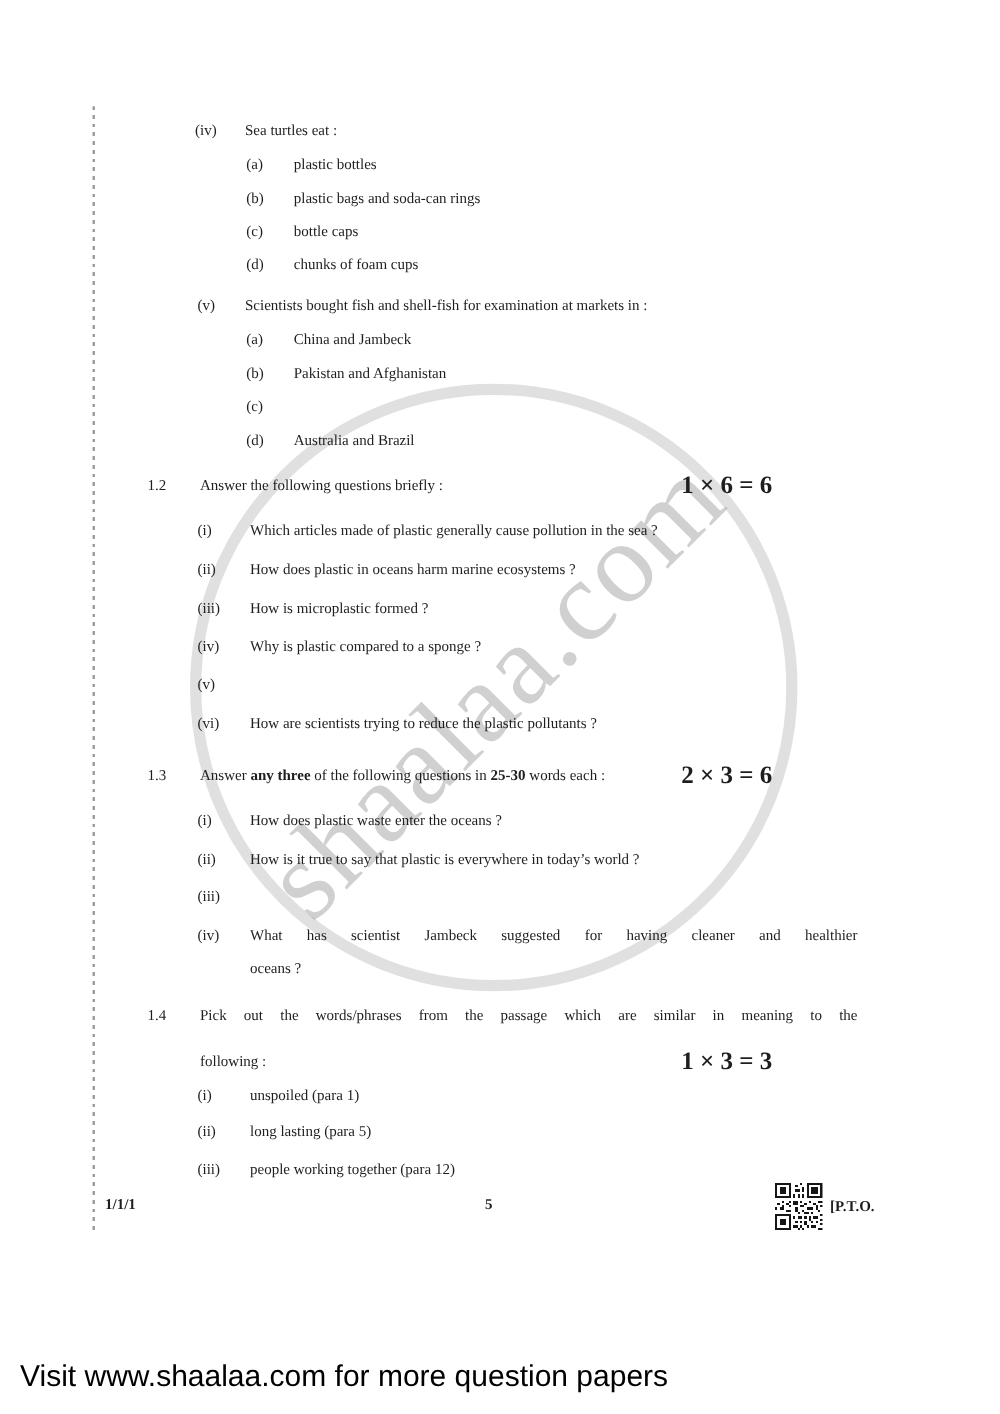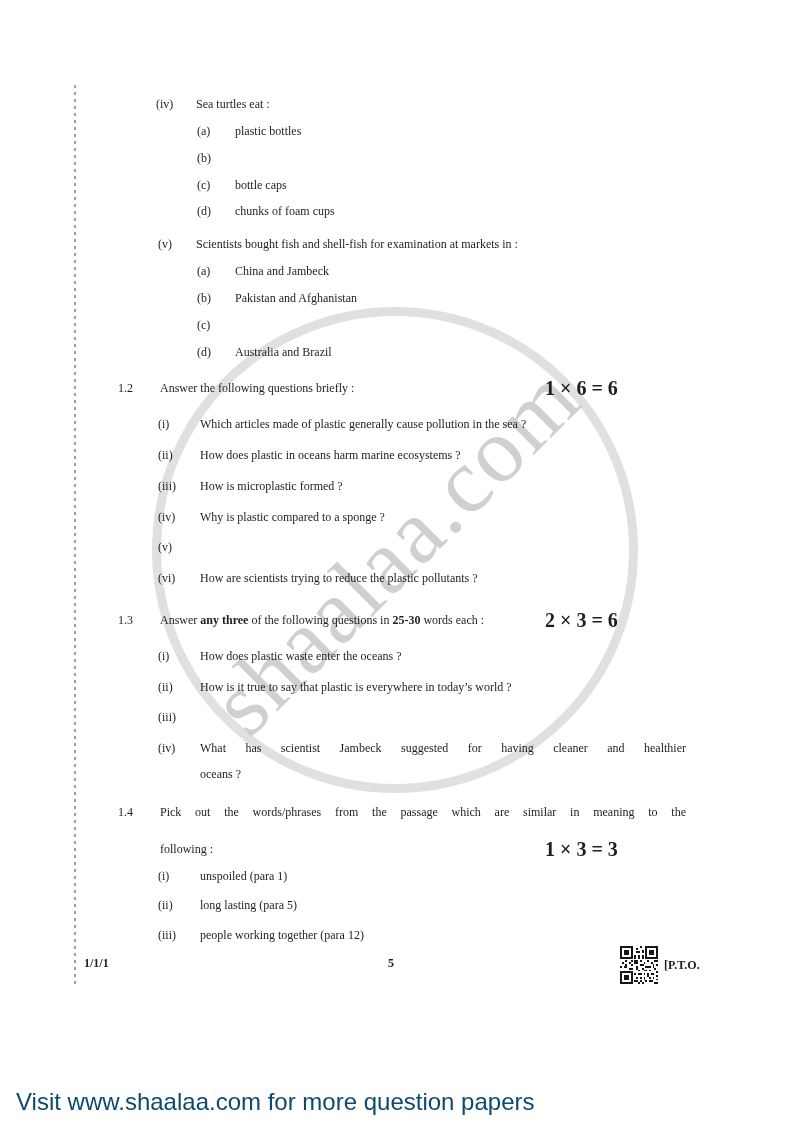--- a/index.html
+++ b/index.html
@@ -11,39 +11,40 @@
   .marks{position:absolute;left:545px;width:167px;font-weight:bold;
          font-size:20px;line-height:22px;}
   .binding{position:absolute;left:74px;top:85px;width:2px;height:903px;
            background:repeating-linear-gradient(to bottom, rgba(125,125,125,.75) 0 3px, transparent 3px 7px);}
   .wm-circle{position:absolute;left:152px;top:307px;width:468px;height:468px;
              border:9px solid rgba(198,198,198,.55);border-radius:50%;}
   .wm-text{position:absolute;left:395px;top:550px;transform:translate(-50%,-50%) rotate(-45deg);
            font-family:"Liberation Serif", serif;font-size:92px;letter-spacing:2px;
            color:rgba(162,162,162,.5);white-space:nowrap;}
   .caption{position:absolute;left:16px;top:1088px;font-family:"Liberation Sans", sans-serif;
-           font-size:24px;color:#0c4a6e;white-space:nowrap;}
+           font-size:24px;color:#000000;white-space:nowrap;}
   .qr{position:absolute;left:620px;top:945px;width:38px;height:40px;}
   .footer-b{font-weight:bold;}
 </style>
 </head>
 <body>
 
 <div class="page">
 
   <div class="binding"></div>
 
   <div class="wm-circle"></div>
   <div class="wm-text">shaalaa.com</div>
 
   <div class="line" style="left:156px;top:93px">(iv)</div>
   <div class="line" style="left:196px;top:93px">Sea turtles eat :</div>
   <div class="line" style="left:197px;top:120px">(a)</div>
   <div class="line" style="left:235px;top:120px">plastic bottles</div>
   <div class="line" style="left:197px;top:147px">(b)</div>
+  <div class="line" style="left:235px;top:147px">plastic bags and soda-can rings</div>
   <div class="line" style="left:197px;top:174px">(c)</div>
   <div class="line" style="left:235px;top:174px">bottle caps</div>
   <div class="line" style="left:197px;top:200px">(d)</div>
   <div class="line" style="left:235px;top:200px">chunks of foam cups</div>
 
   <div class="line" style="left:158px;top:233px">(v)</div>
   <div class="line" style="left:196px;top:233px">Scientists bought fish and shell-fish for examination at markets in :</div>
   <div class="line" style="left:197px;top:260px">(a)</div>
   <div class="line" style="left:235px;top:260px">China and Jambeck</div>
   <div class="line" style="left:197px;top:287px">(b)</div>

